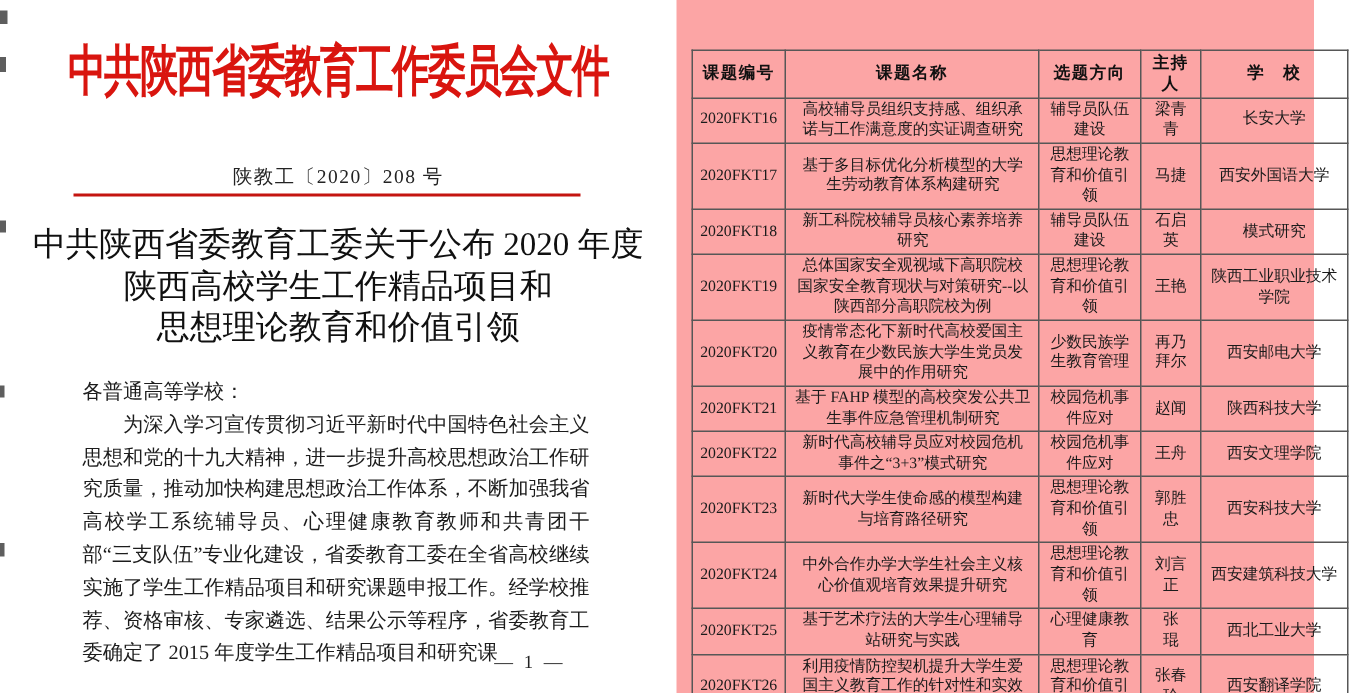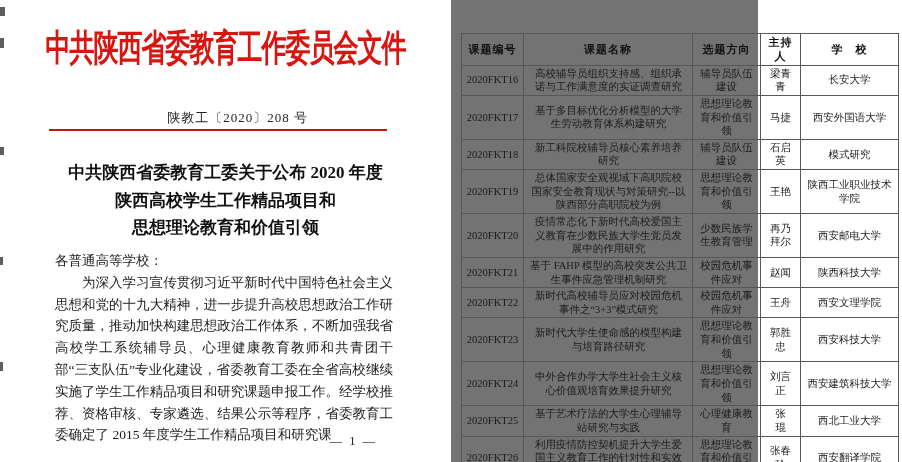--- a/index.html
+++ b/index.html
@@ -1,35 +1,35 @@
 <!DOCTYPE html>
 <html><head>
 <meta charset="utf-8">
 <style>
   * { margin:0; padding:0; box-sizing:border-box; }
   html,body { width:902px; height:462px; background:#ffffff; overflow:hidden;
               font-family:"Liberation Serif","DejaVu Serif",serif; }
-  .stage { position:relative; width:758px; height:462px; background:#737373; }
+  .stage { position:relative; width:876px; height:462px; background:#fca5a5; }
 
   
   .left-page { position:absolute; left:0; top:0; width:451px; height:462px; background:#fff; }
 
   .doc-header { position:absolute; top:30px; left:0; width:100%; text-align:center;
                 color:#d9150f; font-weight:bold; font-size:25px; line-height:1;
                 letter-spacing:-1px; white-space:nowrap;
                 transform:scaleY(1.45); transform-origin:top center; }
 
-  .doc-number { position:absolute; top:109px; left:12px; width:100%; text-align:center;
+  .doc-number { position:absolute; top:109px; left:0; width:100%; text-align:center;
                 font-size:13px; color:#232323; letter-spacing:1px; }
 
   .red-rule { position:absolute; top:129px; left:49px; width:338px; height:2px;
               background:#c41510; }
 
-  .doc-title { position:absolute; top:159px; left:0; width:100%; text-align:center;
-               font-size:17px; font-weight:bold; line-height:27.5px; color:#101010; }
+  .doc-title { position:absolute; top:149px; left:0; width:100%; text-align:center;
+               font-size:22px; font-weight:normal; line-height:27.5px; color:#101010; }
 
   .doc-body { position:absolute; top:250px; left:55px; width:338px;
               font-size:13.5px; line-height:21.8px; color:#1c1c1c; }
   .doc-body .para { text-indent:2em; text-align:justify; }
 
   .page-number { position:absolute; top:434px; right:74px; font-size:12.5px;
                  color:#222; letter-spacing:2px; white-space:nowrap; }
 
   .artifact { position:absolute; background:#5e5e5e; }
   .a1 { left:0; top:7;  width:5px; height:9px;  top:7px; }

